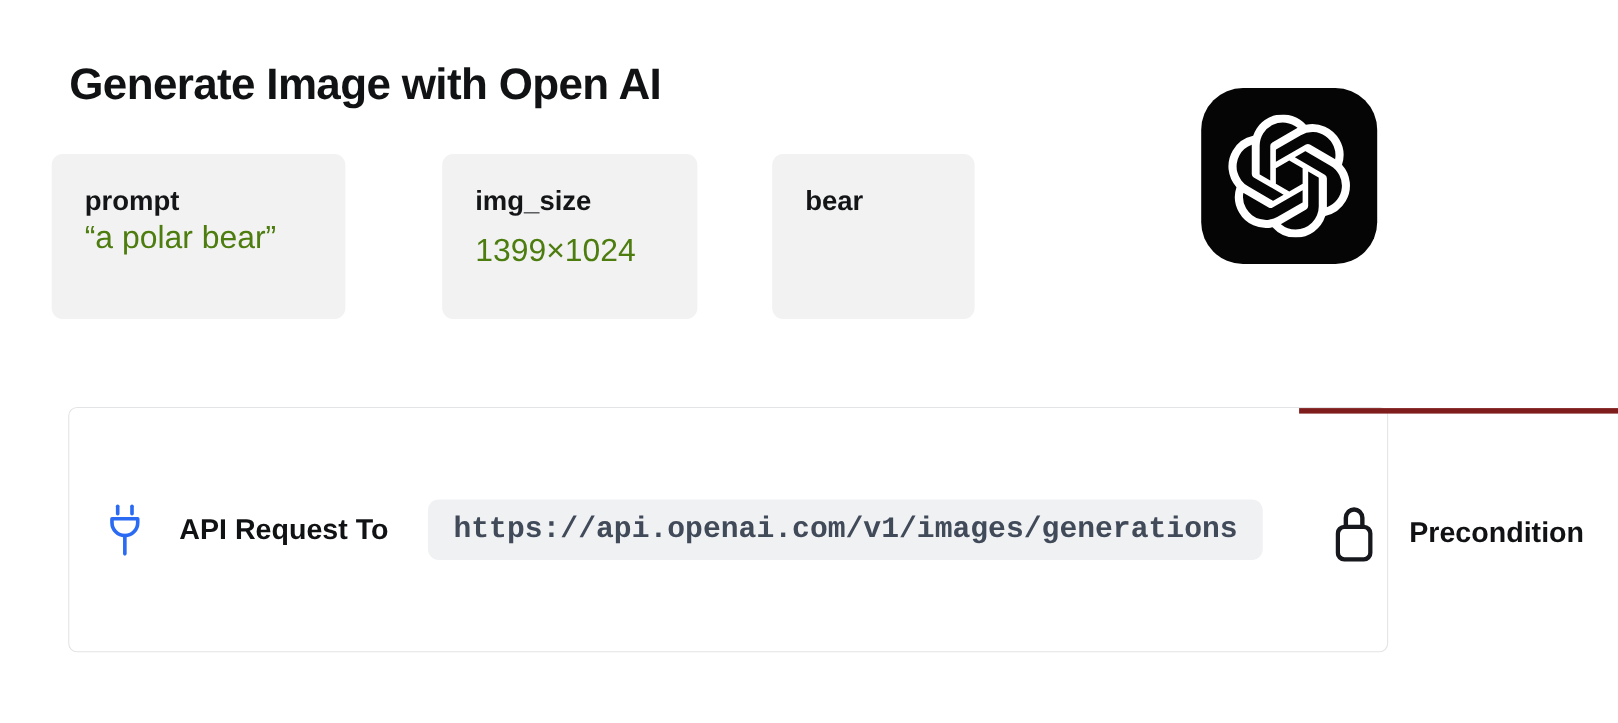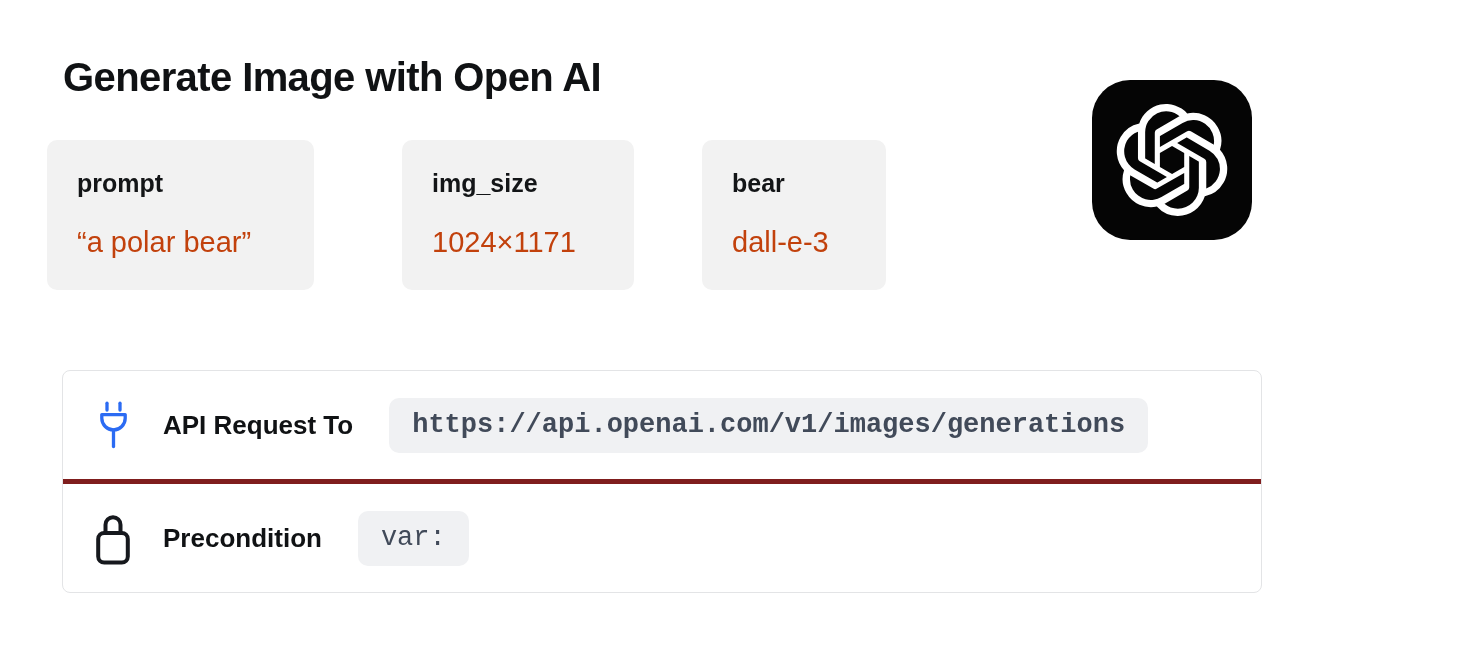--- a/index.html
+++ b/index.html
@@ -28,34 +28,33 @@
     position: absolute;
     top: 140px;
     height: 150px;
     background: #f2f2f2;
     border-radius: 10px;
     padding: 28px 30px 0 30px;
     display: flex;
     flex-direction: column;
   }
   .param-card.c0 { left: 47px;  width: 267px; }
-  .param-card.c1 { left: 402px; width: 232px; }
+  .param-card.c1 { left: 402px; width: 232px; gap: 12px; }
   .param-card.c2 { left: 702px; width: 184px; }
 
   .param-name {
     font-size: 25px;
     font-weight: 700;
     color: #131517;
     line-height: 30px;
   }
   .param-value {
-    margin-top: 26px;
     font-size: 29px;
     font-weight: 400;
-    color: #c2410c;
+    color: #4d7c0f;
     line-height: 36px;
     white-space: nowrap;
   }
 
   .brand-logo {
     position: absolute;
     left: 1092px;
     top: 80px;
     width: 160px;
     height: 160px;
@@ -70,21 +69,20 @@
   .request-panel {
     position: absolute;
     left: 62px;
     top: 370px;
     width: 1200px;
     height: 223px;
     background: #ffffff;
     border: 1px solid #e3e4e6;
     border-radius: 8px;
     display: flex;
-    flex-direction: column;
   }
   .panel-row {
     flex: 1;
     display: flex;
     align-items: center;
     padding: 0 33px;
   }
   .panel-row + .panel-row { border-top: 5px solid #7f1d1d; }
 
   .row-icon {
@@ -124,26 +122,25 @@
 
   <div class="page-title">Generate Image with Open AI</div>
 
   <div class="param-card c0">
     <div class="param-name">prompt</div>
     <div class="param-value">“a polar bear”</div>
   </div>
 
   <div class="param-card c1">
     <div class="param-name">img_size</div>
-    <div class="param-value">1024×1171</div>
+    <div class="param-value">1399×1024</div>
   </div>
 
   <div class="param-card c2">
     <div class="param-name">bear</div>
-    <div class="param-value">dall-e-3</div>
   </div>
 
   <div class="brand-logo">
     <span>
       <svg viewBox="0 0 24 24" aria-hidden="true">
         <path fill="#ffffff" d="M22.2819 9.8211a5.9847 5.9847 0 0 0-.5157-4.9108 6.0462 6.0462 0 0 0-6.5098-2.9A6.0651 6.0651 0 0 0 4.9807 4.1818a5.9847 5.9847 0 0 0-3.9977 2.9 6.0462 6.0462 0 0 0 .7427 7.0966 5.98 5.98 0 0 0 .511 4.9107 6.051 6.051 0 0 0 6.5146 2.9001A5.9847 5.9847 0 0 0 13.2599 24a6.0557 6.0557 0 0 0 5.7718-4.2058 5.9894 5.9894 0 0 0 3.9977-2.9001 6.0557 6.0557 0 0 0-.7475-7.0729zm-9.022 12.6081a4.4755 4.4755 0 0 1-2.8764-1.0408l.1419-.0804 4.7783-2.7582a.7948.7948 0 0 0 .3927-.6813v-6.7369l2.02 1.1686a.071.071 0 0 1 .038.0615v5.5826a4.504 4.504 0 0 1-4.4945 4.4944zm-9.6607-4.1254a4.4708 4.4708 0 0 1-.5346-3.0137l.142.0852 4.783 2.7582a.7712.7712 0 0 0 .7806 0l5.8428-3.3685v2.3324a.0804.0804 0 0 1-.0332.0615L9.74 19.9502a4.4992 4.4992 0 0 1-6.1408-1.6464zM2.3408 7.8956a4.485 4.485 0 0 1 2.3655-1.9728V11.6a.7664.7664 0 0 0 .3879.6765l5.8144 3.3543-2.0201 1.1685a.0757.0757 0 0 1-.071 0l-4.8303-2.7865A4.504 4.504 0 0 1 2.3408 7.8956zm16.5963 3.8558L13.1038 8.364 15.1192 7.2a.0757.0757 0 0 1 .071 0l4.8303 2.7913a4.4944 4.4944 0 0 1-.6765 8.1042v-5.6772a.79.79 0 0 0-.407-.667zm2.0107-3.0231l-.142-.0852-4.7735-2.7818a.7759.7759 0 0 0-.7854 0L9.409 9.2297V6.8974a.0662.0662 0 0 1 .0284-.0615l4.8303-2.7866a4.4992 4.4992 0 0 1 6.6802 4.66zM8.3065 12.863l-2.02-1.1638a.0804.0804 0 0 1-.038-.0567V6.0742a4.4992 4.4992 0 0 1 7.3757-3.4537l-.142.0805L8.704 5.459a.7948.7948 0 0 0-.3927.6813zm1.0976-2.3654l2.602-1.4998 2.6069 1.4998v2.9994l-2.5974 1.4997-2.6067-1.4997Z"></path>
       </svg>
     </span>
   </div>
 

